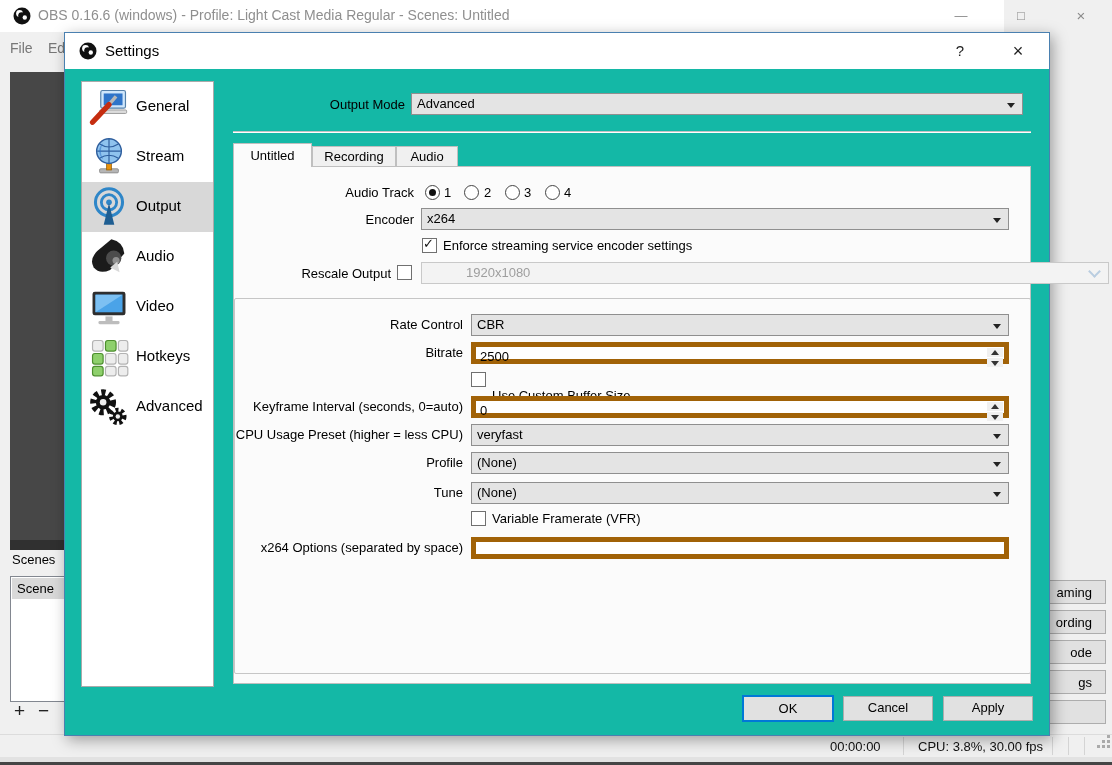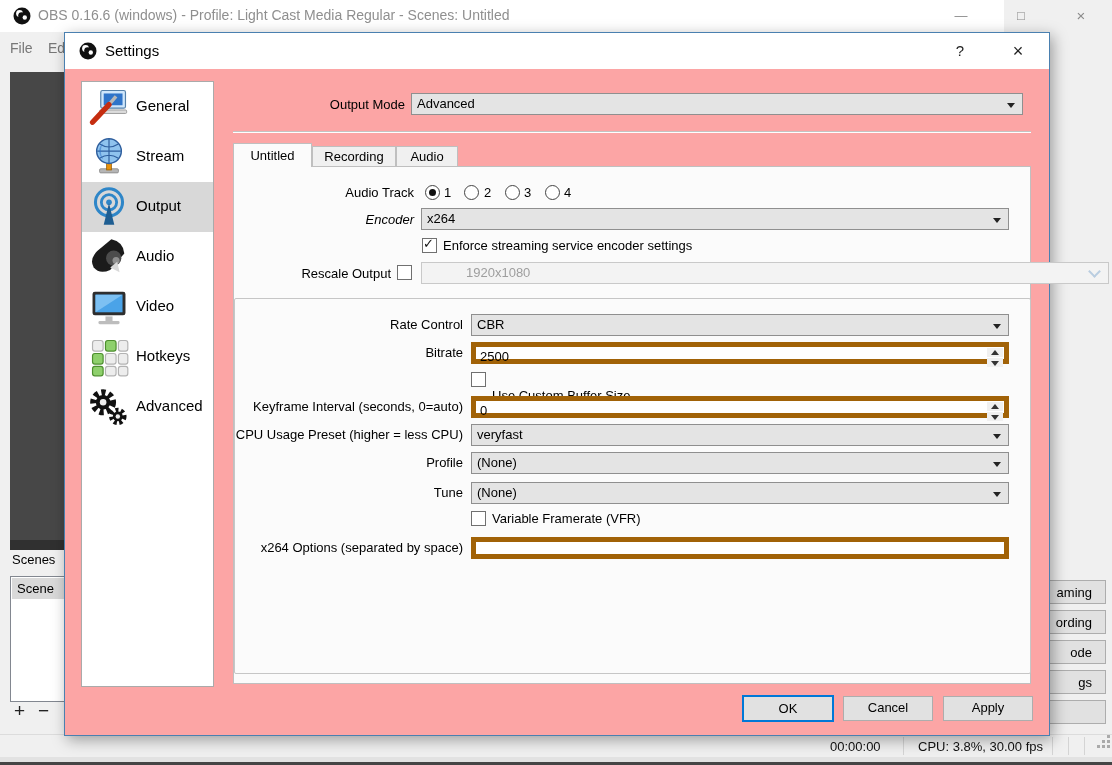--- a/index.html
+++ b/index.html
@@ -24,21 +24,21 @@
   #statusbar{position:absolute;left:0;top:734px;width:1112px;height:23px;background:#f0f0f0;border-top:1px solid #dcdcdc;}
   .status-text{position:absolute;top:4px;font-size:13px;color:#111;white-space:nowrap;}
   .status-sep{position:absolute;top:2px;width:1px;height:18px;background:#d4d4d4;}
   #grip{position:absolute;left:1097px;top:745px;width:3px;height:3px;background:#aaa;
         box-shadow:5px 0 #aaa,10px 0 #aaa,5px -5px #aaa,10px -5px #aaa,10px -10px #aaa;}
   #bottom-clip{position:absolute;left:0;top:757px;width:1112px;height:5px;background:#e2e2e2;overflow:hidden;}
   #bottom-clip .status-text{top:2px;color:#333;}
   #bottom-edge{position:absolute;left:0;top:762px;width:1112px;height:3px;background:#454545;}
 
   
-  #dialog{position:absolute;left:64px;top:32px;width:984px;height:702px;background:#fca5a5;
+  #dialog{position:absolute;left:64px;top:32px;width:984px;height:702px;background:#14b8a6;
           border:1px solid #4a80b0;box-sizing:content-box;box-shadow:3px 4px 14px rgba(0,0,0,.35);}
   #dlg-titlebar{position:absolute;left:0;top:0;width:984px;height:36px;background:#ffffff;}
   #dlg-title{position:absolute;left:40px;top:9px;font-size:15px;color:#000;}
   .dlg-ctl{position:absolute;top:6px;width:30px;height:24px;text-align:center;line-height:24px;color:#222;}
   
   #sidebar{position:absolute;left:16px;top:48px;width:133px;height:606px;background:#fff;border:1px solid #aaa;box-sizing:border-box;}
   .side-item{position:relative;height:50px;}
   .side-item.selected{background:#d8d8d8;}
   .side-icon{position:absolute;left:7px;top:5px;width:40px;height:40px;}
   .side-label{position:absolute;left:54px;top:15px;font-size:15px;color:#000;}
@@ -233,21 +233,21 @@
     <span class="lbl z2" style="left:180px;top:152px;width:169px;">Audio Track</span>
     <span class="radio sel z2" style="left:360px;top:152px;"></span>
     <span class="cb-label z2" style="left:379px;top:152px;">1</span>
     <span class="radio z2" style="left:399px;top:152px;"></span>
     <span class="cb-label z2" style="left:419px;top:152px;">2</span>
     <span class="radio z2" style="left:440px;top:152px;"></span>
     <span class="cb-label z2" style="left:459px;top:152px;">3</span>
     <span class="radio z2" style="left:480px;top:152px;"></span>
     <span class="cb-label z2" style="left:499px;top:152px;">4</span>
 
-    <span class="lbl z2" style="left:180px;top:179px;width:169px;font-style:italic;">Encoder</span>
+    <span class="lbl z2" style="left:180px;top:179px;width:169px;">Encoder</span>
     <div class="combo z2" style="left:356px;top:175px;width:588px;">x264</div>
 
     <span class="cb checked z2" style="left:357px;top:205px;"></span>
     <span class="cb-label z2" style="left:378px;top:205px;">Enforce streaming service encoder settings</span>
 
     <span class="lbl z2" style="left:160px;top:233px;width:166px;">Rescale Output</span>
     <span class="cb z2" style="left:332px;top:232px;"></span>
     <div class="combo disabled z2" style="left:356px;top:229px;width:688px;padding-left:44px;">1920x1080</div>
 
     <div id="groupbox"></div>

